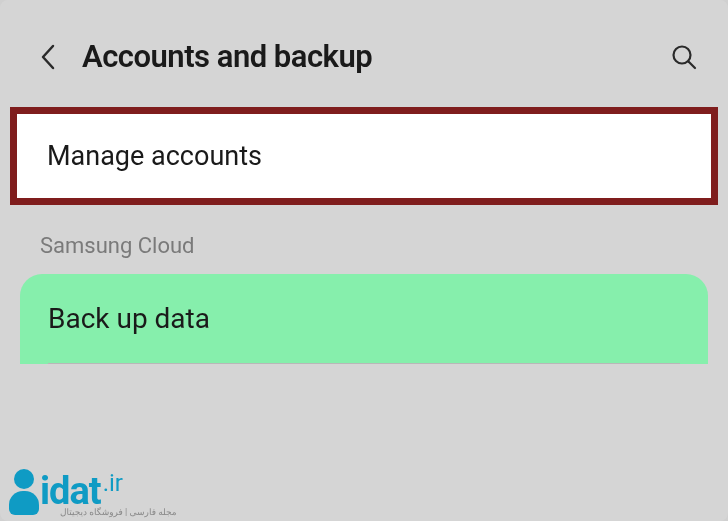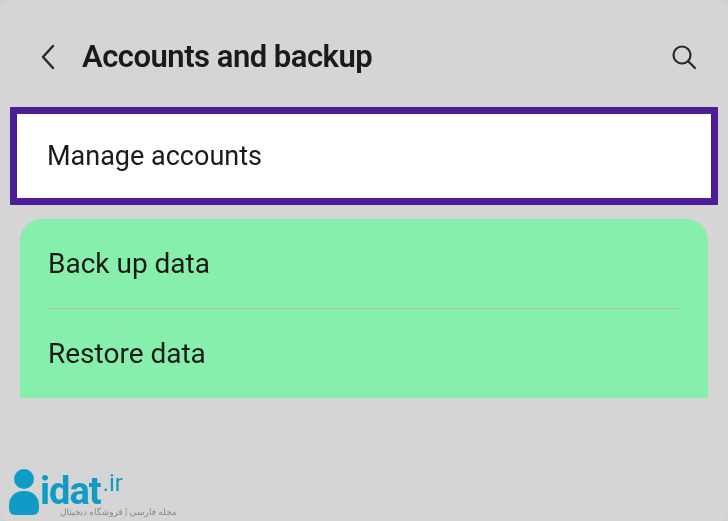--- a/index.html
+++ b/index.html
@@ -55,21 +55,21 @@
       align-items: center;
       justify-content: center;
       cursor: pointer;
     }
     .search-icon svg {
       width: 26px;
       height: 26px;
     }
     .highlighted-card {
       margin: 4px 0 14px 0;
-      border: 7px solid #4c1d95;
+      border: 7px solid #7f1d1d;
       background: #ffffff;
     }
     .highlighted-item {
       padding: 26px 30px;
       font-size: 27px;
       font-weight: 400;
       color: #1a1a1a;
       cursor: pointer;
     }
     .section-label {
@@ -167,25 +167,25 @@
         <circle cx="11" cy="11" r="8.5"></circle>
         <line x1="17.5" y1="17.5" x2="24" y2="24"></line>
       </svg>
     </div>
   </div>
 
   <div class="highlighted-card">
     <div class="highlighted-item">Manage accounts</div>
   </div>
 
+  <div class="section-label">Samsung Cloud</div>
 
   <div class="settings-card">
     <div class="settings-item">Back up data</div>
     <div class="divider"></div>
-    <div class="settings-item">Restore data</div>
   </div>
 
 </div>
 
 <div class="watermark">
   <div class="watermark-icon">
     <div class="watermark-head"></div>
     <div class="watermark-body"></div>
   </div>
   <span class="watermark-text">idat</span>

